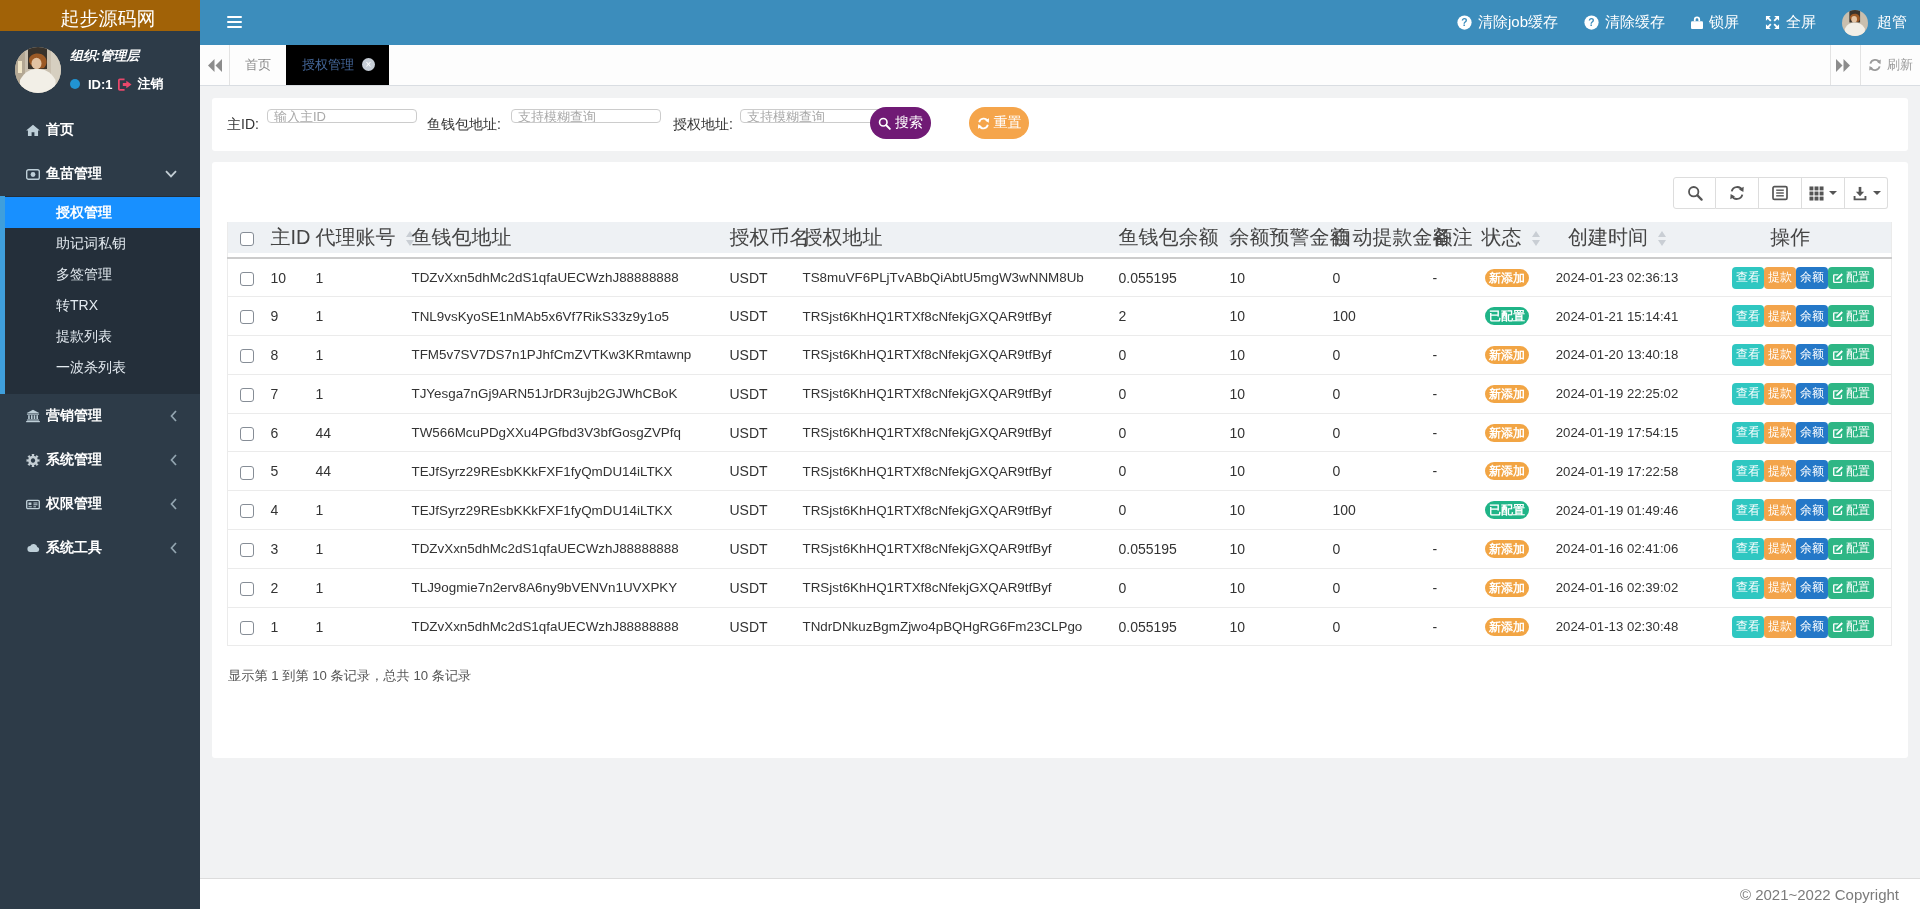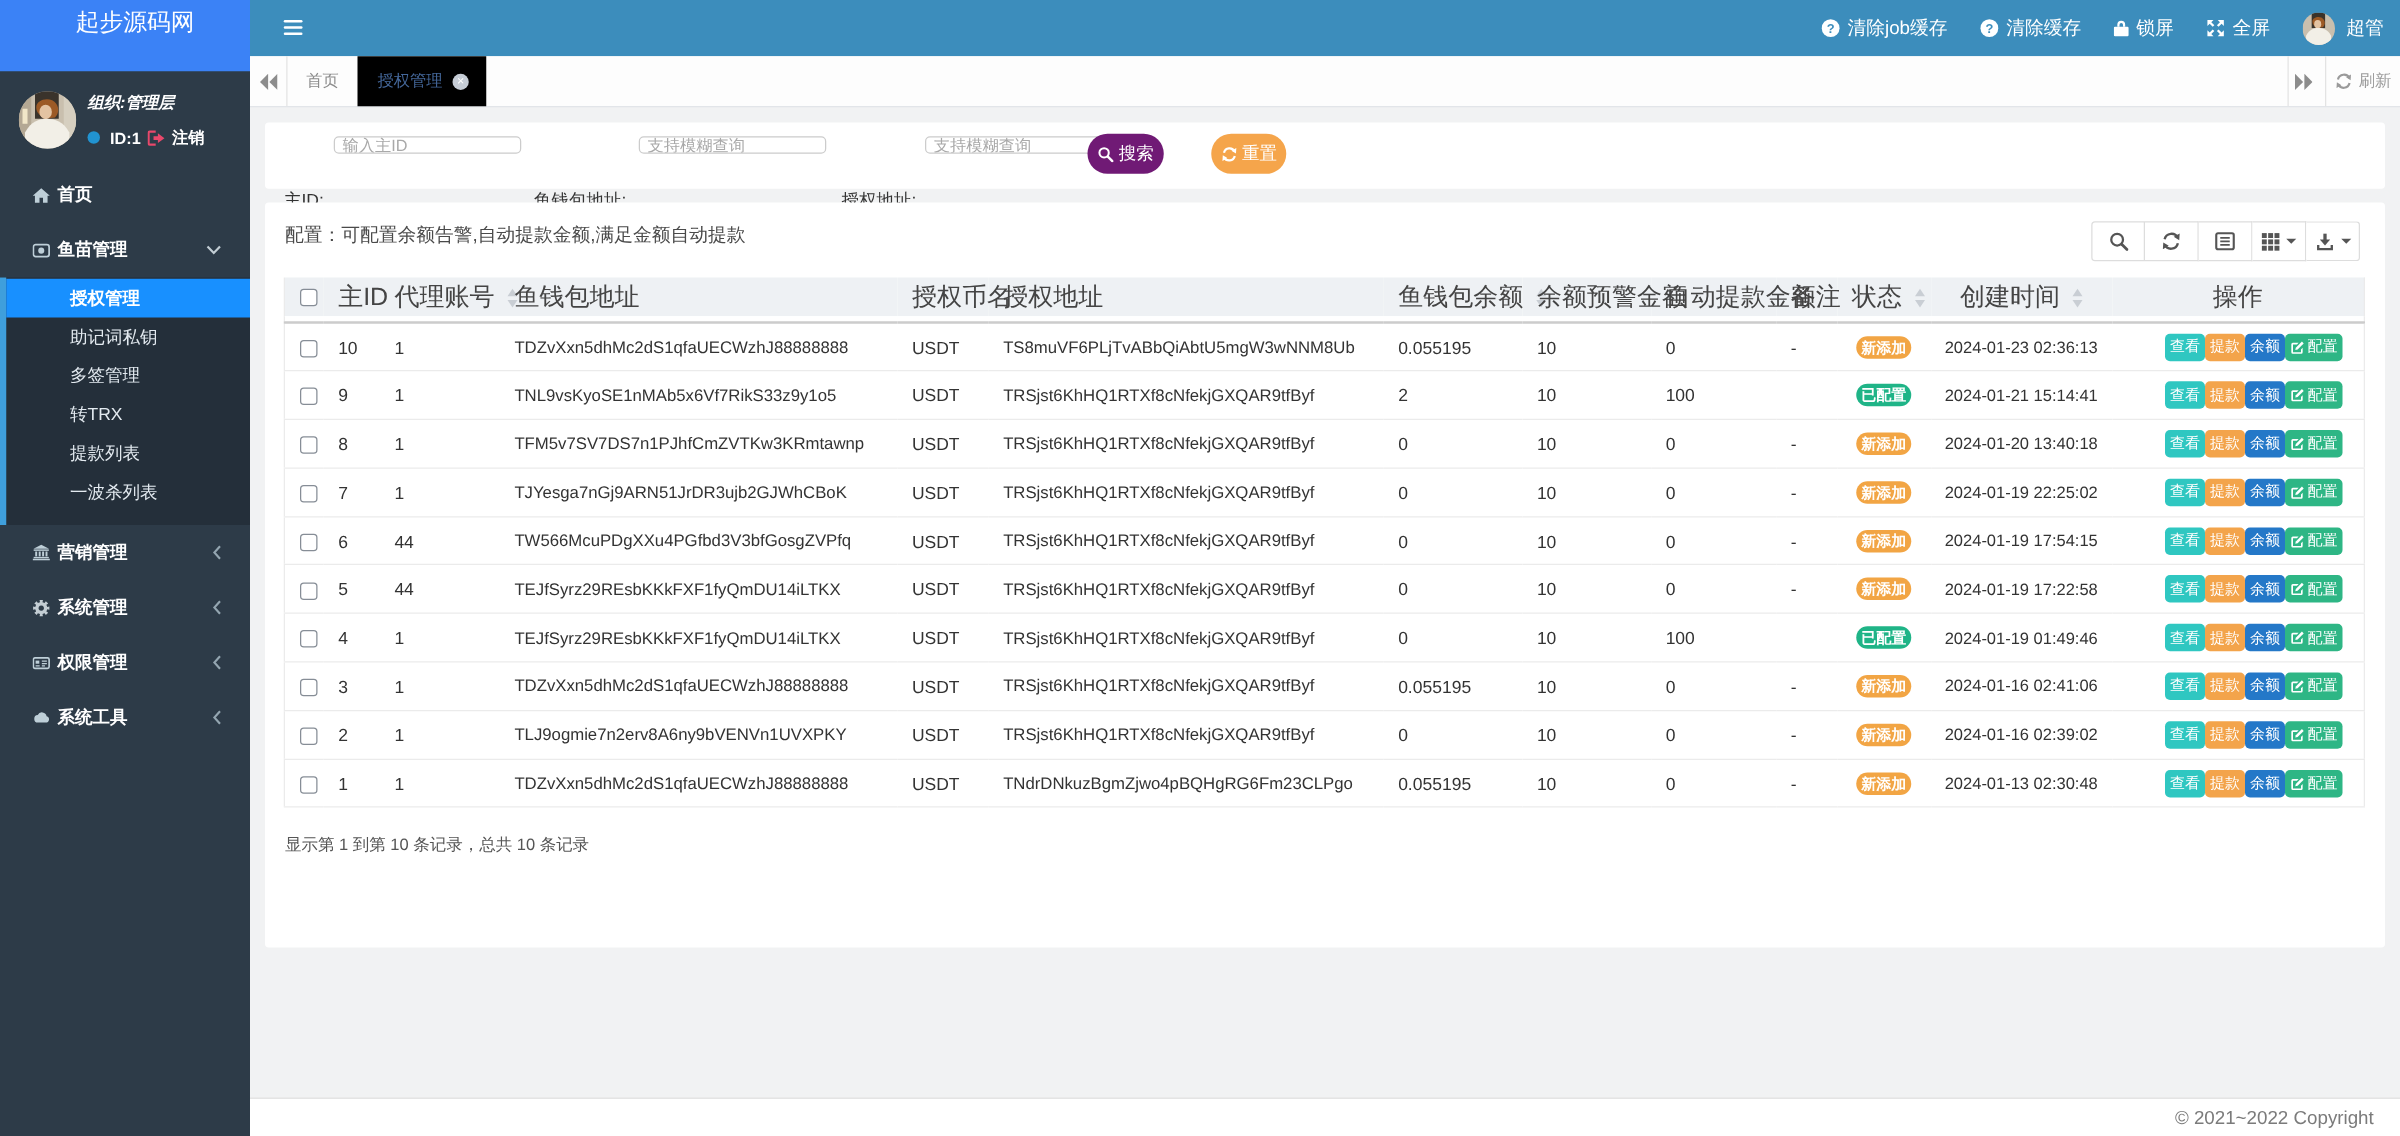--- a/index.html
+++ b/index.html
@@ -2,21 +2,21 @@
 <html><head>
 <meta charset="utf-8">
 <title>授权管理</title>
 <style>
 * { margin:0; padding:0; box-sizing:border-box; }
 html,body { width:1920px; height:909px; overflow:hidden; }
 body { font-family:"Liberation Sans", sans-serif; font-size:14px; color:#333; background:#f1f2f3; position:relative; }
 
 
 .sidebar { position:absolute; left:0; top:0; width:200px; height:909px; background:#2d3b48; z-index:5; }
-.logo { height:57px; background:#3b82f6; color:#fff; font-size:19px; text-align:center; line-height:38px;padding-left:16px; }
+.logo { height:31px; background:#a16207; color:#fff; font-size:19px; text-align:center; line-height:38px;padding-left:16px; }
 .user-panel { position:relative; height:77px; }
 .avatar46 { position:absolute; left:15px; top:16px; }
 .uinfo { position:absolute; left:70px; top:17px; color:#fff; }
 .uinfo .l1 { font-weight:bold; font-size:13px; line-height:15px;font-style:italic; }
 .uinfo .l2 { margin-top:12px; font-size:13px; font-weight:bold; display:flex; align-items:center; }
 .dot { width:10px; height:10px; border-radius:50%; background:#2193d1; display:inline-block; margin-right:8px; }
 .lgout { margin:0 6px 0 5px; display:inline-flex; }
 .smenu { list-style:none; }
 .smenu > li { position:relative; height:44px; color:#fff; font-size:14px; font-weight:bold; padding-left:26px; display:flex; align-items:center; }
 .smenu > li .mico { width:14px; margin-right:6px; display:inline-flex; justify-content:center; }
@@ -42,21 +42,21 @@
 .tab .close { display:inline-block; width:13px; height:13px; margin-left:8px; background:#c6cdd6; color:#fff; border-radius:50%; font-size:10px; line-height:13px; text-align:center; vertical-align:1px;}
 .tab-right { position:absolute; right:0; top:0; height:40px; display:flex; }
 .trb { height:40px; border-left:1px solid #e3e3e3; color:#9a9a9a; display:flex; align-items:center; justify-content:center; font-size:13px;}
 .trb.b1 { width:30px; }
 .trb.b2 { width:60px; }
 .trb svg { margin-right:5px; }
 
 
 .content { position:absolute; left:200px; top:86px; width:1720px; height:792px; background:#f1f2f3; }
 .panel1 { position:absolute; left:12px; top:12px; width:1696px; height:53px; background:#fff; border-radius:3px; }
-.panel1 label { position:absolute; top:117px; font-size:14px; color:#333; white-space:nowrap;margin-top:36px; }
+.panel1 label { position:absolute; top:117px; font-size:14px; color:#333; white-space:nowrap; }
 .fl1 { right:1649px; } .fl2 { right:1407px; } .fl3 { right:1175px; }
 .panel1 input { position:absolute; top:110px; width:150px; height:14px; border:1px solid #ccc; border-radius:4px; padding:0 6px; font-size:13px; color:#333; outline:none; font-family:"Liberation Sans",sans-serif; background:#fff;}
 .fi1 { left:55px; } .fi2 { left:299px; } .fi3 { left:528px; }
 .panel1 input::placeholder { color:#a9a9a9; }
 .pbtn { position:absolute; top:9px; height:32px; border:none; border-radius:16px; color:#fff; font-size:14px; display:inline-flex; align-items:center; justify-content:center; font-family:"Liberation Sans",sans-serif;}
 .pbtn svg { margin-right:4px; }
 .btn-search { left:658px; width:61px; background:#701a75; }
 .btn-reset { left:757px; width:60px; background:#f5a54b; }
 
 .panel2 { position:absolute; left:12px; top:76px; width:1696px; height:596px; background:#fff; border-radius:3px; }
@@ -283,21 +283,20 @@
         </svg>搜索</button>
     <button class="pbtn btn-reset"><svg width="13" height="13" viewBox="0 0 16 16">
           <path d="M2.7 6.4A5.6 5.6 0 0 1 13.2 5.2" fill="none" stroke="#fff" stroke-width="2.2"></path>
           <polygon points="14.8,1.6 14.5,7.2 10,4.4" fill="#fff"></polygon>
           <path d="M13.3 9.6A5.6 5.6 0 0 1 2.8 10.8" fill="none" stroke="#fff" stroke-width="2.2"></path>
           <polygon points="1.2,14.4 1.5,8.8 6,11.6" fill="#fff"></polygon>
         </svg>重置</button>
   </div>
 
   <div class="panel2">
-    <div class="cfgline">配置：可配置余额告警,自动提款金额,满足金额自动提款</div>
     <div class="toolbar">
       <div class="tbtn">
           <svg width="16" height="16" viewBox="0 0 16 16">
             <circle cx="6.7" cy="6.7" r="4.7" fill="none" stroke="#555" stroke-width="1.8"></circle>
             <line x1="10.4" y1="10.4" x2="14.6" y2="14.6" stroke="#555" stroke-width="2.2" stroke-linecap="round"></line>
           </svg>
         </div>
       <div class="tbtn">
           <svg width="16" height="16" viewBox="0 0 16 16">
             <path d="M2.7 6.4A5.6 5.6 0 0 1 13.2 5.2" fill="none" stroke="#555" stroke-width="1.9"></path>

